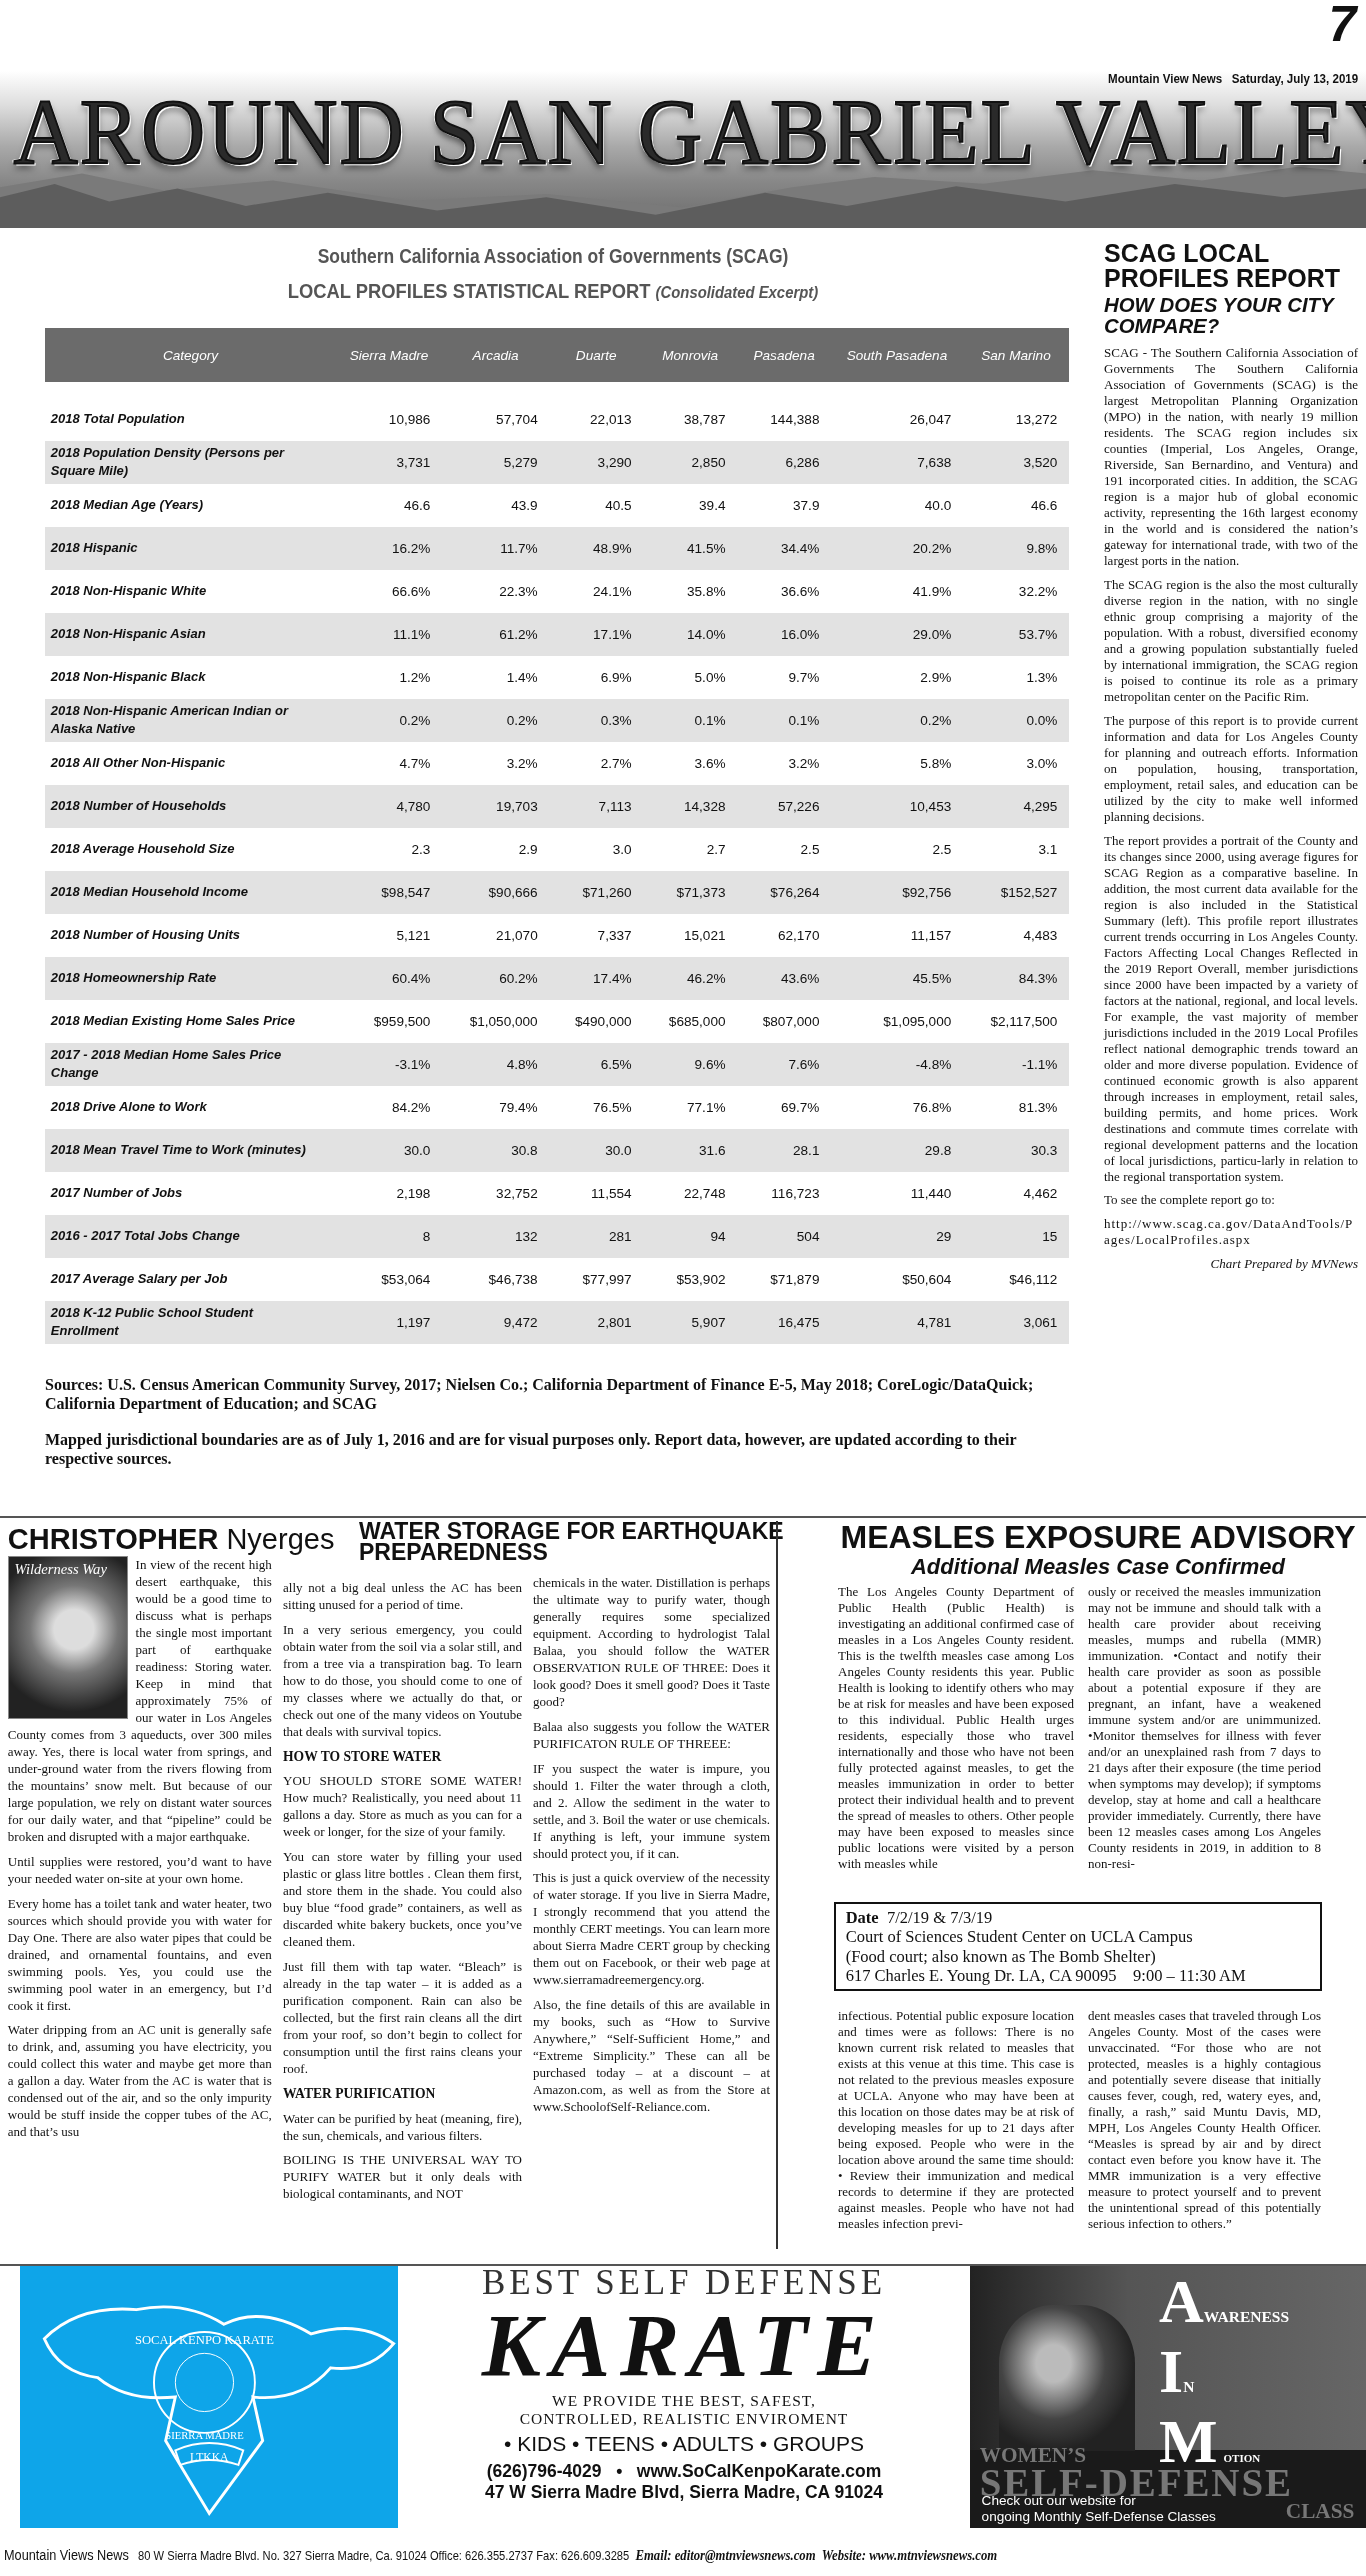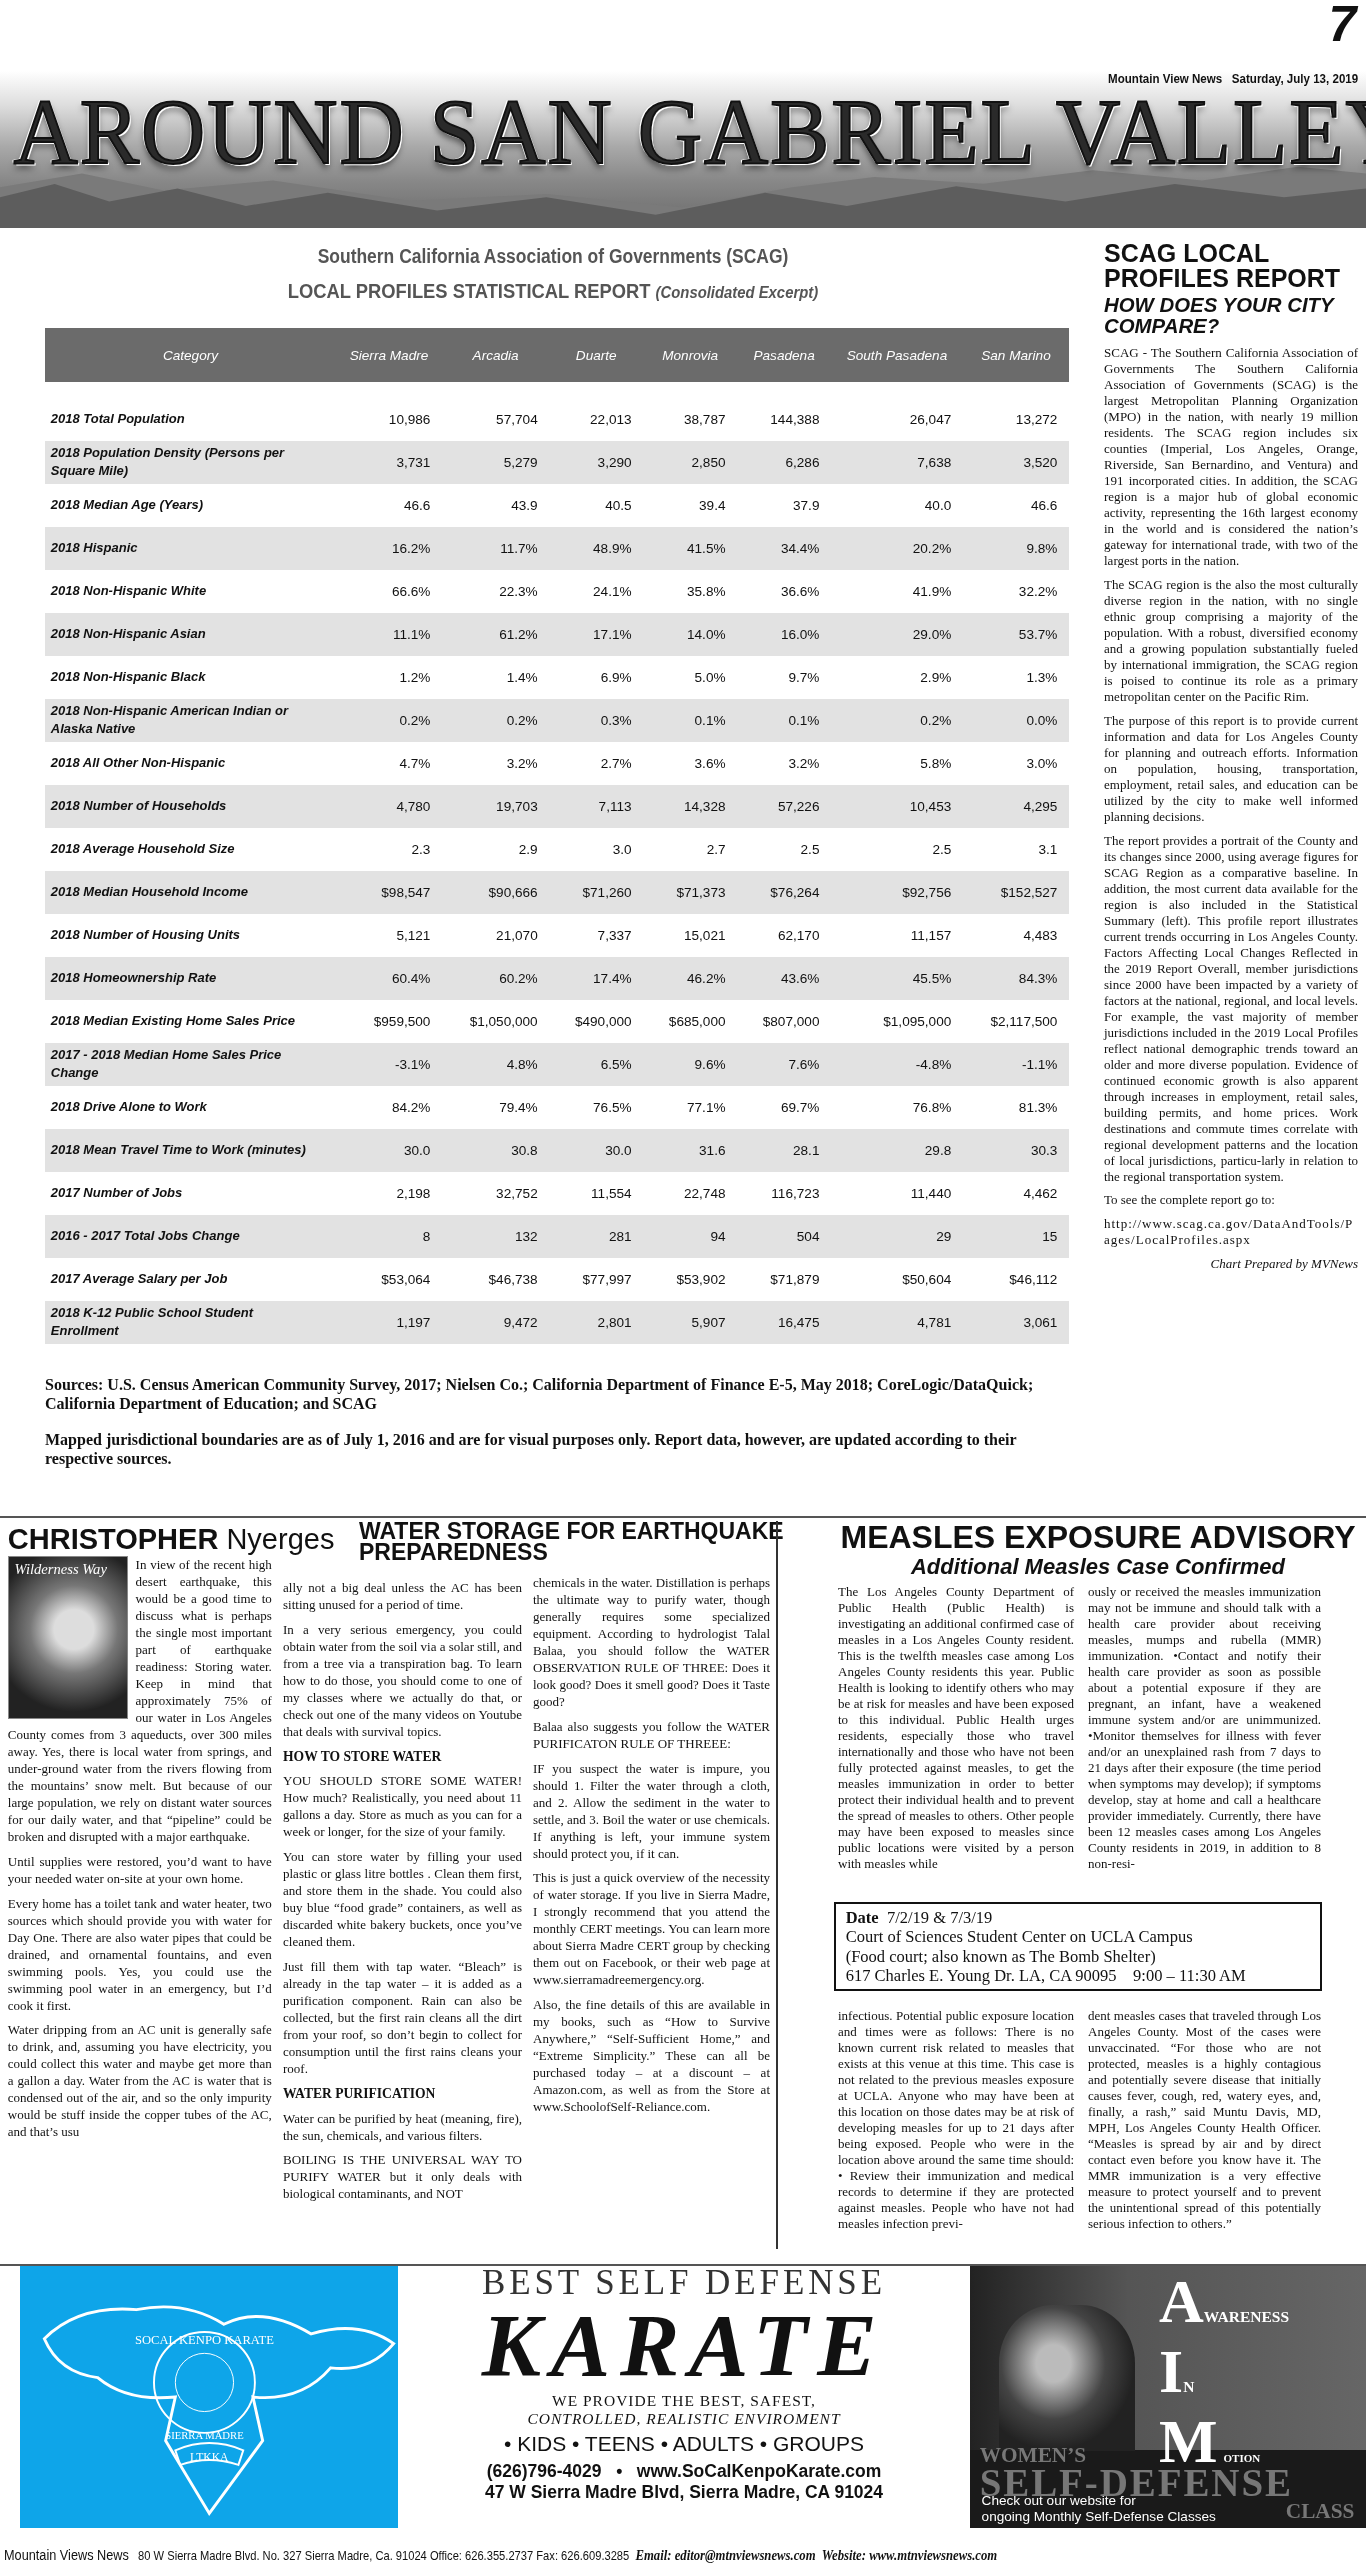--- a/index.html
+++ b/index.html
@@ -384,21 +384,21 @@
     <path d="M160 190 Q195 175 230 190 L225 205 Q195 195 165 205 Z" fill="none" stroke="#fff" stroke-width="2"></path>
     <text x="190" y="80" fill="#fff" font-size="13" text-anchor="middle" font-family="Liberation Serif, serif">SOCAL KENPO KARATE</text>
     <text x="190" y="178" fill="#fff" font-size="11" text-anchor="middle" font-family="Liberation Serif, serif">SIERRA MADRE</text>
     <text x="195" y="201" fill="#fff" font-size="12" text-anchor="middle" font-family="Liberation Serif, serif">LTKKA</text>
   </svg>
 </div>
 <div class="ad-mid">
   <div style="font-size:35px;line-height:33px;letter-spacing:3.9px;color:#333;">BEST SELF DEFENSE</div>
   <div style="font-size:89px;line-height:93px;font-weight:bold;font-style:italic;letter-spacing:9.7px;">KARATE</div>
   <div style="font-size:15.5px;letter-spacing:1px;">WE PROVIDE THE BEST, SAFEST,</div>
-  <div style="font-size:15.5px;letter-spacing:1px;font-style:italic;">CONTROLLED, REALISTIC ENVIROMENT</div>
+  <div style="font-size:15.5px;letter-spacing:1px;">CONTROLLED, REALISTIC ENVIROMENT</div>
   <div style="font-family:'Liberation Sans',sans-serif;font-size:21px;margin-top:3.9px;">• KIDS • TEENS • ADULTS • GROUPS</div>
   <div style="font-family:'Liberation Sans',sans-serif;font-size:17.5px;font-weight:bold;margin-top:5px;white-space:pre;">(626)796-4029   •   www.SoCalKenpoKarate.com</div>
   <div style="font-family:'Liberation Sans',sans-serif;font-size:17.5px;font-weight:bold;">47 W Sierra Madre Blvd, Sierra Madre, CA 91024</div>
 </div>
 <div class="ad-right">
   <div style="position:absolute;left:0;top:0;width:396px;height:184px;background:linear-gradient(90deg,#222 0%,#555 40%,#666 100%);"></div>
   <div style="position:absolute;left:29px;top:39px;width:136px;height:146px;background:radial-gradient(ellipse at 40% 40%,#bbb 0 15%,#444 45%,#222 70%);border-radius:40% 40% 0 0;"></div>
   <div style="position:absolute;left:189px;top:7.8px;color:#fff;font-family:'Liberation Serif',serif;font-weight:bold;line-height:54px;">
     <div><span style="font-size:62px;">A</span><span style="font-size:15.5px;">WARENESS</span></div>
     <div><span style="font-size:62px;">I</span><span style="font-size:15.5px;">N</span></div>

